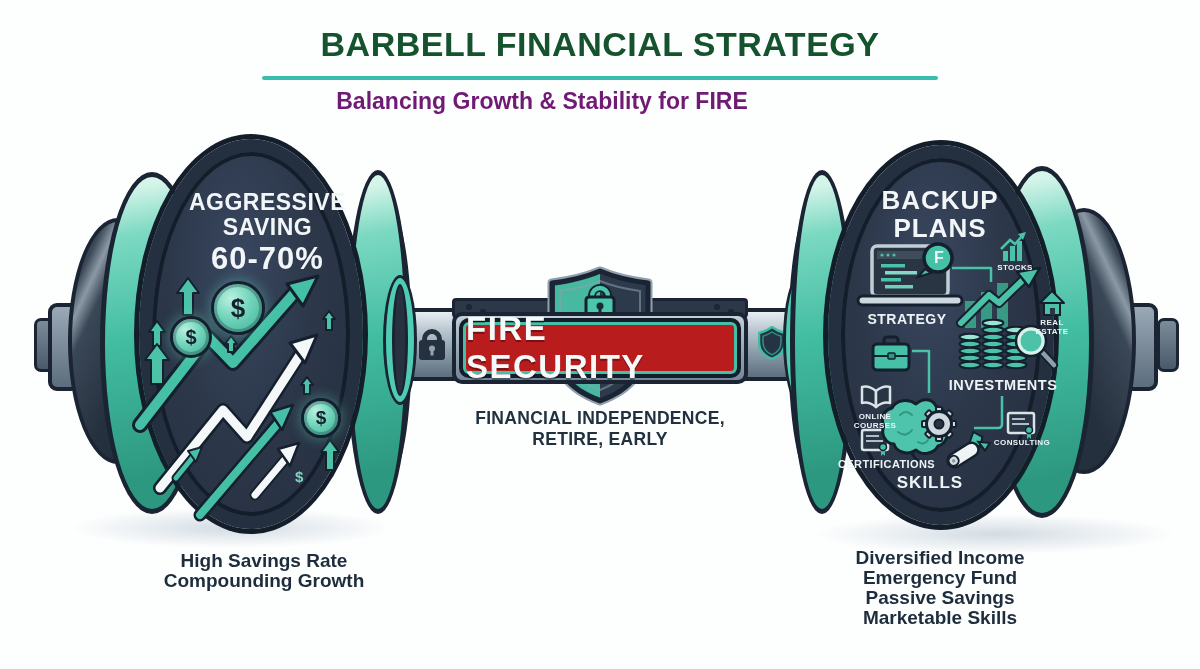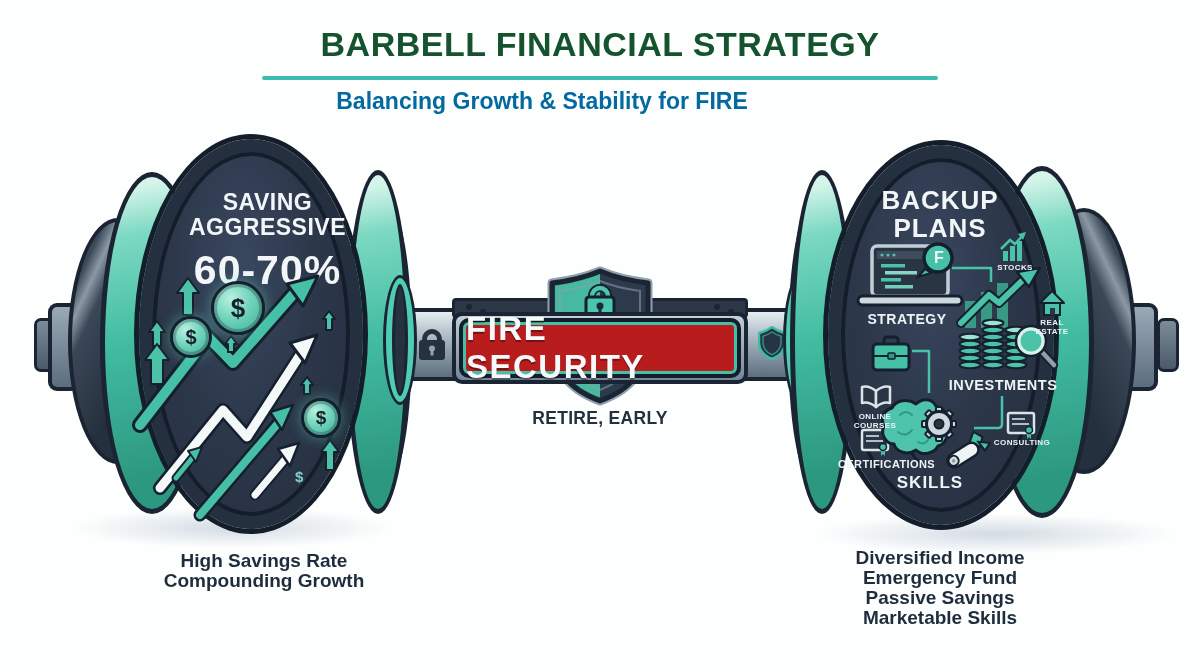--- a/index.html
+++ b/index.html
@@ -7,21 +7,21 @@
          font-family:"Liberation Sans",sans-serif;}
   .abs{position:absolute;}
   .ell{position:absolute;border-radius:50%;box-sizing:border-box;}
 
   
   .title{position:absolute;left:0;top:25px;width:1200px;text-align:center;
          font-size:34px;font-weight:800;letter-spacing:.5px;color:#14532d;}
   .title-underline{position:absolute;left:262px;top:76px;width:676px;height:4px;
          background:#3bbcae;border-radius:2px;}
   .subtitle{position:absolute;left:0;top:88px;width:1084px;text-align:center;
-         font-size:23px;font-weight:600;color:#0369a1;}
+         font-size:23px;font-weight:600;color:#701a75;}
 
   
   .shadow{position:absolute;border-radius:50%;
          background:radial-gradient(closest-side,rgba(176,192,205,.55),rgba(176,192,205,0));}
 
   
   .bar{position:absolute;left:396px;top:308px;width:412px;height:73px;border-radius:8px;
        box-sizing:border-box;border:4px solid #1a2433;
        background:linear-gradient(180deg,#e8eef2 0%,#bac7d0 28%,#90a1ae 58%,#5d6e7e 100%);}
   .bar-topstrip{position:absolute;left:452px;top:298px;width:296px;height:20px;border-radius:4px;
@@ -39,21 +39,21 @@
        box-shadow:0 0 0 3px #1a2433, inset 0 0 0 3px #1a2433;}
   .knob{background:linear-gradient(180deg,#7b8b99,#4a5a6a);border:3px solid #1a2433;border-radius:7px;}
   .cyl{background:linear-gradient(180deg,#9aa9b6,#5c6d7d);border:4px solid #1a2433;border-radius:9px;}
   .main-plate{border:13px solid #242f3f;
        background:radial-gradient(ellipse at 45% 32%,#394760 0%,#2c3749 48%,#242e3f 100%);
        box-shadow:0 0 0 5px #141d2a, inset 0 0 0 4px #141d2a;}
 
   
   .face-title{position:absolute;text-align:center;color:#f2f6f8;font-weight:800;}
   .face-title .l1{font-size:23px;line-height:25px;letter-spacing:.5px;}
-  .face-title .l3{font-size:41px;line-height:33px;letter-spacing:1px;margin-top:14px;}
+  .face-title .l3{font-size:31px;line-height:33px;letter-spacing:1px;margin-top:2px;}
   .coin{position:absolute;border-radius:50%;display:flex;align-items:center;justify-content:center;
        background:radial-gradient(circle at 35% 30%,#b9f0df 0%,#6fd3ba 45%,#3fae93 100%);
        border:3px solid #15202e;color:#15202e;font-weight:800;
        box-shadow:0 0 14px rgba(100,225,195,.45), inset 0 0 0 3px rgba(21,32,46,.28);}
   .tiny-dollar{position:absolute;color:#7fd3c0;font-weight:800;font-size:15px;}
 
   .icon-label{position:absolute;text-align:center;color:#eef4f6;font-weight:700;
        font-size:8px;line-height:9px;letter-spacing:.4px;}
   .mid-label{position:absolute;text-align:center;color:#eef4f6;font-weight:800;}
 
@@ -105,22 +105,22 @@
   <div class="knob" style="left:34px;top:318px;width:22px;height:54px;position:absolute;box-sizing:border-box;"></div>
   <div class="cyl" style="left:48px;top:303px;width:32px;height:88px;position:absolute;box-sizing:border-box;"></div>
   <div class="ell dark-plate" style="left:68px;top:218px;width:100px;height:246px;"></div>
   <div class="ell teal-plate" style="left:100px;top:172px;width:104px;height:342px;"></div>
   <div class="ell dark-plate" style="left:364px;top:205px;width:48px;height:276px;"></div>
   <div class="ell teal-plate" style="left:346px;top:170px;width:64px;height:344px;"></div>
   <div class="ell hub-ring" style="left:386px;top:278px;width:28px;height:124px;"></div>
   <div class="ell main-plate" style="left:139px;top:139px;width:224px;height:390px;"></div>
 
   <div class="face-title" style="left:160px;top:190px;width:215px;">
+    <div class="l1">AGGRESSIVE</div>
     <div class="l1">SAVING</div>
-    <div class="l1">AGGRESSIVE</div>
     <div class="l3">60-70%</div>
   </div>
 
   <svg class="abs" style="left:115px;top:262px;" width="250" height="268" viewBox="115 262 250 268">
 
     <g>
       <path d="M140 425 L208 337 L233 363 L297 290" fill="none" stroke="#15202e" stroke-width="16" stroke-linejoin="round" stroke-linecap="round"></path>
       <path d="M140 425 L208 337 L233 363 L297 290" fill="none" stroke="#45c0a6" stroke-width="10" stroke-linejoin="round" stroke-linecap="round"></path>
       <polygon points="318,276 287,284 303,306" fill="#45c0a6" stroke="#15202e" stroke-width="3" stroke-linejoin="round"></polygon>
     </g>
@@ -352,20 +352,21 @@
     <circle cx="600" cy="306" r="3.5" fill="#1c2836"></circle>
     <rect x="598.5" y="306" width="3" height="7" fill="#1c2836"></rect>
   </svg>
 
   <div class="banner-frame"></div>
   <div class="banner-inner">
     <span class="banner-text">FIRE SECURITY</span>
   </div>
 
   <div class="caption">
+    <div>FINANCIAL INDEPENDENCE,</div>
     <div>RETIRE, EARLY</div>
   </div>
 
   <div class="footer-block" style="left:128px;top:551px;width:272px;">
     <div>High Savings Rate</div>
     <div>Compounding Growth</div>
   </div>
   <div class="footer-block" style="left:798px;top:548px;width:284px;">
     <div>Diversified Income</div>
     <div>Emergency Fund</div>

